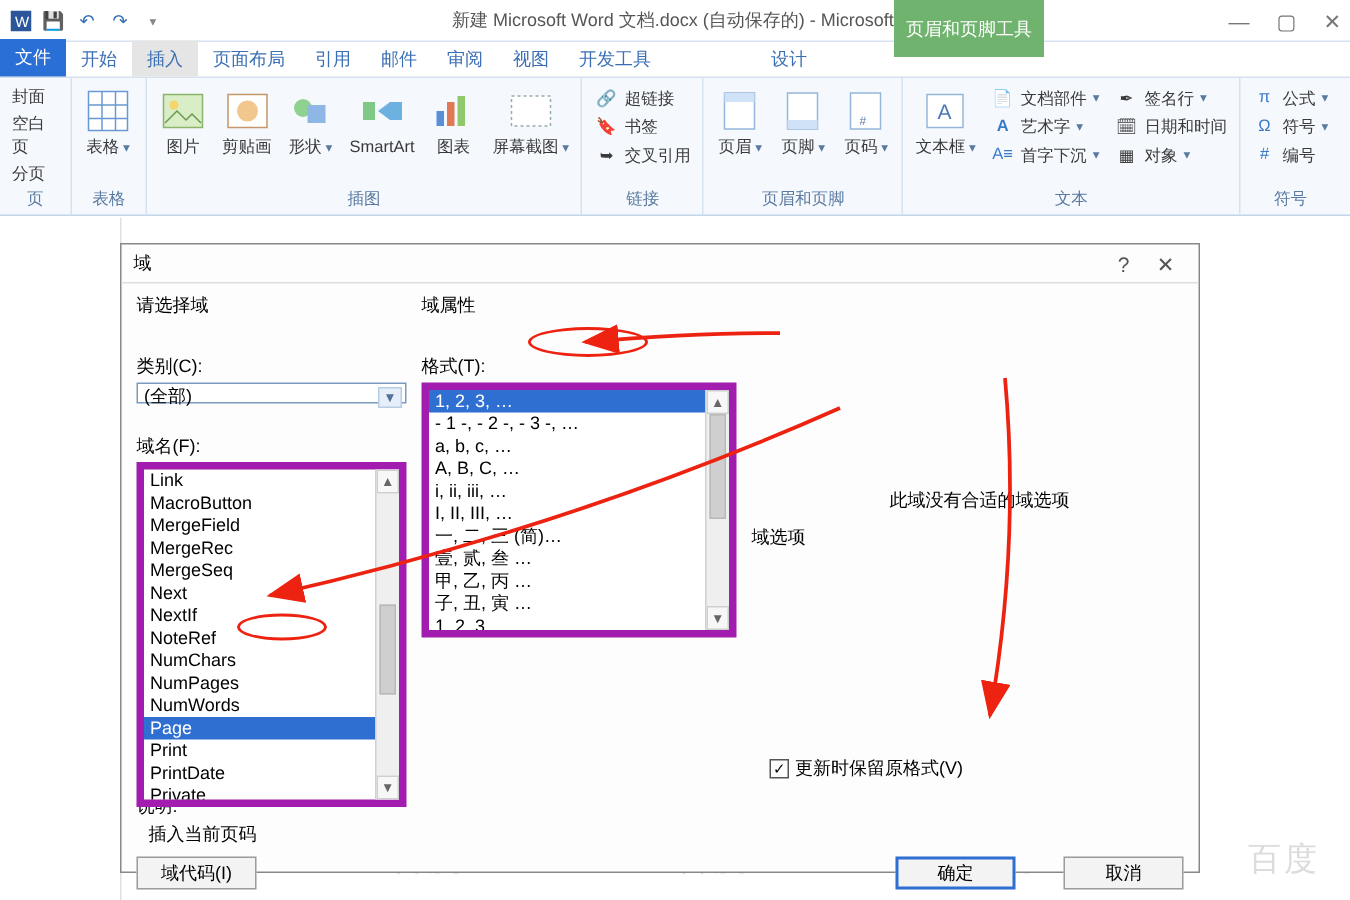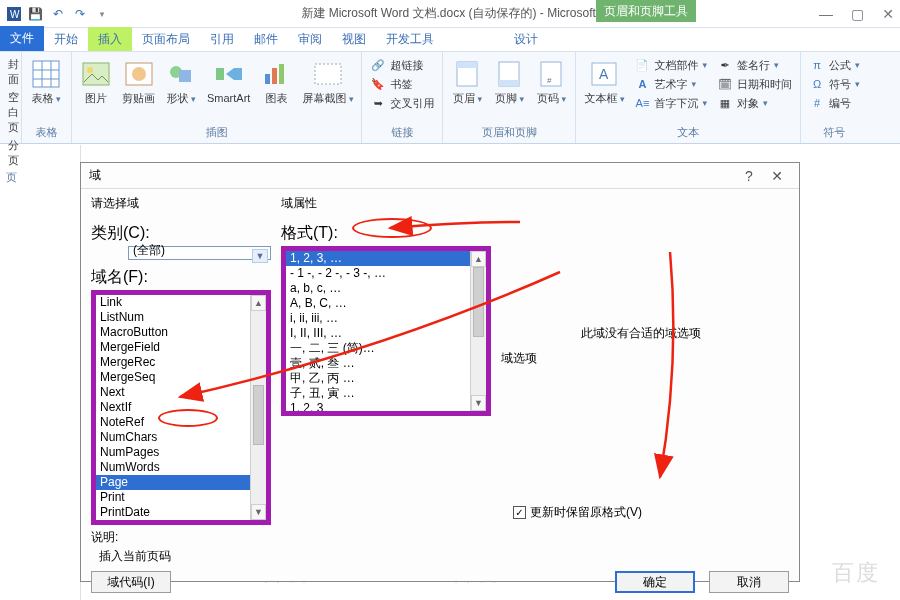--- a/index.html
+++ b/index.html
@@ -7,23 +7,23 @@
   
   .titlebar { height:28px; background:#fff; border-bottom:1px solid #d6e2ef; display:flex; align-items:center; padding:0 6px; gap:6px;}
   .qat-btn { width:16px; height:16px; display:inline-flex; align-items:center; justify-content:center; color:#3b6fb5; }
   .title-text { flex:1; text-align:center; color:#555; font-size:12px;}
   .winbtns { display:flex; gap:18px; color:#777;}
   .winbtns span { font-size:14px; cursor:default;}
   
   .tabs { height:24px; display:flex; align-items:flex-end; background:#fff; border-bottom:1px solid #d6e2ef;}
   .tab { padding:4px 10px 3px; color:#3b6fb5; font-size:12px; cursor:default;}
   .tab.file { background:#2a6fd6; color:#fff; padding:4px 10px;}
-  .tab.active { background:#bef264;font-family:Liberation Mono, monospace;}
+  .tab.active { background:#e5e5e5;font-family:Liberation Mono, monospace;}
   .tab.context-sub { color:#3b6fb5; }
-  .context-strip { position:absolute; top:0; left:596px; width:100px; height:22px; background:#6fb36f; color:#fff; display:flex; align-items:center; justify-content:center; font-size:12px;}
+  .context-strip { position:absolute; top:0; left:596px; width:100px; height:38px; background:#6fb36f; color:#fff; display:flex; align-items:center; justify-content:center; font-size:12px;}
   
   .ribbon { height:92px; background:#f5f9fe; border-bottom:1px solid #c2d5ea; display:flex; }
   .group { border-right:1px solid #d6e2ef; padding:4px 6px 2px; display:flex; flex-direction:column; }
   .group-body { flex:1; display:flex; align-items:flex-start; gap:6px;}
   .group-label { text-align:center; font-size:11px; color:#5a7aa0; padding:1px 0;}
   .rb-btn { display:flex; flex-direction:column; align-items:center; gap:2px; padding:2px 2px; min-width:34px;}
   .rb-btn .ic { width:32px; height:32px; display:flex; align-items:center; justify-content:center;}
   .rb-btn .lbl { font-size:11px; color:#3a3a3a; text-align:center; line-height:1.1;}
   .small-list { display:flex; flex-direction:column; gap:1px;}
   .small-item { display:flex; align-items:center; gap:4px; font-size:11px; color:#3a3a3a; padding:1px 2px;}
@@ -36,40 +36,40 @@
   .dialog { position:absolute; left:80px; top:162px; width:720px; height:420px; background:#fdfdfd; border:1px solid #888;}
   .dlg-title { height:26px; border-bottom:1px solid #ddd; display:flex; align-items:center; padding:0 8px; font-size:12px;}
   .dlg-title .filler{flex:1;}
   .dlg-title .tbtn{ width:28px; text-align:center; font-size:14px; color:#555;}
   .dlg-body { display:flex; padding:6px 10px 4px; gap:10px; height:340px;}
   .col { display:flex; flex-direction:column; }
   .col1 { width:180px; }
   .col2 { width:210px; }
   .col3 { flex:1; position:relative;justify-content:center; }
   .group-title { font-size:12px; margin-bottom:4px;}
-  .field-lbl { font-size:16px; margin:7px 0 2px; }
-  .select { height:14px; border:1px solid #7a9ac0; background:#fff; display:flex; align-items:flex-end; padding:0 4px; font-size:12px; position:relative;margin-left:37px;}
+  .field-lbl { font-size:12px; margin:20px 0 2px; }
+  .select { height:14px; border:1px solid #7a9ac0; background:#fff; display:flex; align-items:flex-start; padding:0 4px; font-size:12px; position:relative;}
   .select .arrow{ position:absolute; right:2px; top:2px; width:16px; height:14px; background:#e6eefa; border:1px solid #b7cde6; display:flex; align-items:center; justify-content:center; font-size:9px; color:#546f9a;}
   .listbox { border:5px solid #a21caf; background:#fff; font-family:"SimSun","NSimSun",monospace; font-size:12px; overflow:hidden; position:relative;}
   .listbox .rows{ overflow:hidden; }
   .listbox .row { padding:0 4px; height:15px; line-height:15px; white-space:nowrap;}
   .listbox .row.sel { background:#2f6fd1; color:#fff;}
   .scrollbar { position:absolute; right:0; top:0; bottom:0; width:16px; background:#efefef; border-left:1px solid #d0d0d0;}
   .scrollbar .sbtn{height:16px; background:#f7f7f7; border:1px solid #cfcfcf; display:flex; align-items:center; justify-content:center; font-size:9px; color:#666;}
   .scrollbar .thumb{ position:absolute; left:2px; right:2px; background:#cfcfcf; border:1px solid #b8b8b8;}
-  .col3-note { position:absolute; left:80px; top:130px; font-size:12px;}
+  .col3-note { position:absolute; left:92px; top:130px; font-size:12px;}
   .chk { display:flex; align-items:center; gap:4px; font-size:12px; position:absolute; bottom:4px; left:12px;}
   .chk .box{ width:13px; height:13px; border:1px solid #555; display:inline-flex; align-items:center; justify-content:center; font-size:10px;}
   .dlg-foot { height:46px; border-top:0; padding:0 10px 8px; }
   .desc-lbl{ font-size:12px;}
   .desc-txt{ font-size:12px; padding:2px 0 6px 8px;}
   .dlg-buttons{ display:flex; justify-content:space-between; align-items:flex-end;}
   .btn { min-width:80px; height:22px; background:#f3f3f3; border:1px solid #9c9c9c; font-size:12px; display:inline-flex; align-items:center; justify-content:center; padding:0 10px;}
   .btn.primary{ border:2px solid #2f6fd1;}
-  .right-btns{ display:flex; gap:14px;padding-left:10px;}
+  .right-btns{ display:flex; gap:32px;padding-left:10px;}
   
   svg.anno{ position:absolute; left:80px; top:162px; width:720px; height:420px; pointer-events:none;}
   .red-ellipse{ position:absolute; border:2px solid #e21; border-radius:50%; pointer-events:none;}
 </style>
 </head>
 <body>
 
 <div class="context-strip">页眉和页脚工具</div>
 
 <div class="titlebar">
@@ -100,21 +100,21 @@
   <div class="tab">邮件</div>
   <div class="tab">审阅</div>
   <div class="tab">视图</div>
   <div class="tab">开发工具</div>
   <div style="width:60px"></div>
   <div class="tab context-sub">设计</div>
 </div>
 
 <div class="ribbon">
 
-  <div class="group" style="width:22px">
+  <div class="group" style="width:48px">
     <div class="group-body">
         <div class="small-list">
       <div class="small-item">
             <span class="lbl">封面</span>
           </div>
       <div class="small-item">
             <span class="lbl">空白页</span>
           </div>
       <div class="small-item">
             <span class="lbl">分页</span>
@@ -343,21 +343,20 @@
       <div class="group-title">请选择域</div>
       <div class="field-lbl">类别(C):</div>
       <div class="select">
         <span>(全部)</span>
         <span class="arrow">▼</span>
       </div>
       <div class="field-lbl">域名(F):</div>
       <div class="listbox" id="field-list" style="flex:1; min-height:230px;">
         <div class="rows" id="field-rows">
             <div class="row">Link</div>
-            <div class="row">ListNum</div>
             <div class="row">MacroButton</div>
             <div class="row">MergeField</div>
             <div class="row">MergeRec</div>
             <div class="row">MergeSeq</div>
             <div class="row">Next</div>
             <div class="row">NextIf</div>
             <div class="row">NoteRef</div>
             <div class="row">NumChars</div>
             <div class="row">NumPages</div>
             <div class="row">NumWords</div>

